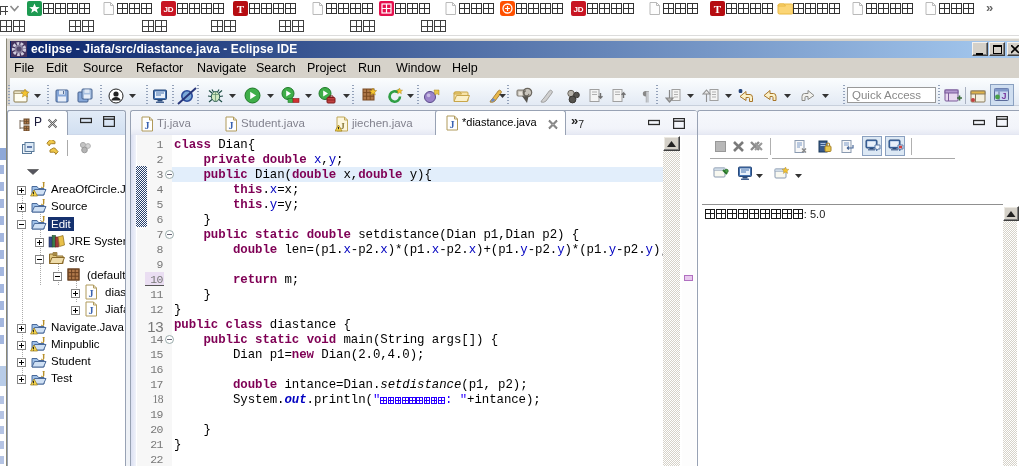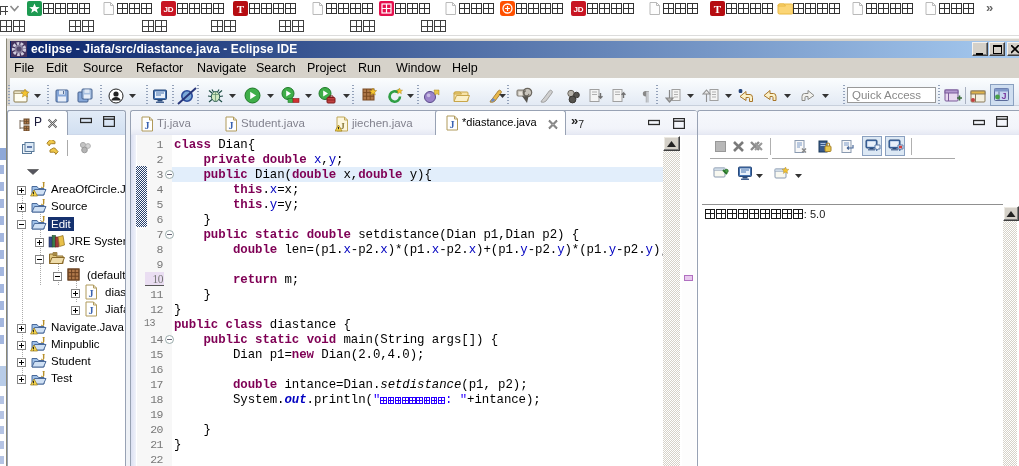--- a/index.html
+++ b/index.html
@@ -837,42 +837,42 @@
       <svg width="9" height="9">
         <circle cx="4.5" cy="4.5" r="4" fill="#fff" stroke="#9aa"></circle>
         <line x1="2" y1="4.5" x2="7" y2="4.5" stroke="#667"></line>
       </svg>
     </div>
     <div class="ab code" style="left:43px;top:93px">    <b class="kw">public</b> <b class="kw">static</b> <b class="kw">double</b> setdistance(Dian p1,Dian p2) {</div>
     <div class="ab" style="left:13px;top:108px;width:19px;text-align:right;color:#787878;font-family:'Liberation Mono',monospace;font-size:11.5px;letter-spacing:-.5px">8</div>
     <div class="ab code" style="left:43px;top:108px">        <b class="kw">double</b> len=(p1.<span class="fld">x</span>-p2.<span class="fld">x</span>)*(p1.<span class="fld">x</span>-p2.<span class="fld">x</span>)+(p1.<span class="fld">y</span>-p2.<span class="fld">y</span>)*(p1.<span class="fld">y</span>-p2.<span class="fld">y</span>);</div>
     <div class="ab" style="left:13px;top:123px;width:19px;text-align:right;color:#787878;font-family:'Liberation Mono',monospace;font-size:11.5px;letter-spacing:-.5px">9</div>
     <div class="ab" style="left:14px;top:137px;width:19px;height:14px;background:#eadef2;border-bottom:1px solid #555"></div>
-    <div class="ab" style="left:13px;top:138px;width:19px;text-align:right;color:#787878;font-family:Liberation Serif, serif;font-size:11.5px;letter-spacing:-.5px">10</div>
+    <div class="ab" style="left:13px;top:138px;width:19px;text-align:right;color:#787878;font-family:Liberation Mono, monospace;font-size:11.5px;letter-spacing:-.5px">10</div>
     <div class="ab code" style="left:43px;top:138px">        <b class="kw">return</b> m;</div>
     <div class="ab" style="left:13px;top:153px;width:19px;text-align:right;color:#787878;font-family:'Liberation Mono',monospace;font-size:11.5px;letter-spacing:-.5px">11</div>
     <div class="ab code" style="left:43px;top:153px">    }</div>
     <div class="ab" style="left:13px;top:168px;width:19px;text-align:right;color:#787878;font-family:'Liberation Mono',monospace;font-size:11.5px;letter-spacing:-.5px">12</div>
     <div class="ab code" style="left:43px;top:168px">}</div>
-    <div class="ab" style="left:13px;top:183px;width:19px;color:#787878;font-family:Liberation Mono, monospace;font-size:10px;letter-spacing:-.5px">13</div>
+    <div class="ab" style="left:13px;top:183px;width:19px;text-align:right;color:#787878;font-family:Liberation Sans, sans-serif;font-size:15px;letter-spacing:-.5px">13</div>
     <div class="ab code" style="left:43px;top:183px"><b class="kw">public</b> <b class="kw">class</b> diastance {</div>
     <div class="ab" style="left:13px;top:198px;width:19px;text-align:right;color:#787878;font-family:'Liberation Mono',monospace;font-size:11.5px;letter-spacing:-.5px">14</div>
     <div class="ab" style="left:34px;top:200px">
       <svg width="9" height="9">
         <circle cx="4.5" cy="4.5" r="4" fill="#fff" stroke="#9aa"></circle>
         <line x1="2" y1="4.5" x2="7" y2="4.5" stroke="#667"></line>
       </svg>
     </div>
     <div class="ab code" style="left:43px;top:198px">    <b class="kw">public</b> <b class="kw">static</b> <b class="kw">void</b> main(String args[]) {</div>
     <div class="ab" style="left:13px;top:213px;width:19px;text-align:right;color:#787878;font-family:'Liberation Mono',monospace;font-size:11.5px;letter-spacing:-.5px">15</div>
     <div class="ab code" style="left:43px;top:213px">        Dian p1=<b class="kw">new</b> Dian(2.0,4.0);</div>
     <div class="ab" style="left:13px;top:228px;width:19px;text-align:right;color:#787878;font-family:'Liberation Mono',monospace;font-size:11.5px;letter-spacing:-.5px">16</div>
     <div class="ab" style="left:13px;top:243px;width:19px;text-align:right;color:#787878;font-family:'Liberation Mono',monospace;font-size:11.5px;letter-spacing:-.5px">17</div>
     <div class="ab code" style="left:43px;top:243px">        <b class="kw">double</b> intance=Dian.<i>setdistance</i>(p1, p2);</div>
-    <div class="ab" style="left:13px;top:258px;width:19px;text-align:right;color:#787878;font-family:Liberation Mono, monospace;font-size:11.5px;letter-spacing:-.5px">18</div>
+    <div class="ab" style="left:13px;top:258px;width:19px;text-align:right;color:#787878;font-family:Liberation Serif, serif;font-size:11.5px;letter-spacing:-.5px">18</div>
     <div class="ab code" style="left:43px;top:258px">        System.<i class="bif">out</i>.println(<span class="str">"</span><span class="cj" style="font-size:7.2px;color:#2A00FF;"></span><span class="cj" style="font-size:7.2px;color:#2A00FF;"></span><span class="cj" style="font-size:7.2px;color:#2A00FF;"></span><span class="cj" style="font-size:7.2px;color:#2A00FF;"></span><span class="cj" style="font-size:7.2px;color:#2A00FF;"></span><span class="cj" style="font-size:7.2px;color:#2A00FF;"></span><span class="cj" style="font-size:7.2px;color:#2A00FF;"></span><span class="cj" style="font-size:7.2px;color:#2A00FF;"></span><span class="cj" style="font-size:7.2px;color:#2A00FF;"></span><span class="str">: "</span>+intance);</div>
     <div class="ab" style="left:13px;top:273px;width:19px;text-align:right;color:#787878;font-family:'Liberation Mono',monospace;font-size:11.5px;letter-spacing:-.5px">19</div>
     <div class="ab" style="left:13px;top:288px;width:19px;text-align:right;color:#787878;font-family:'Liberation Mono',monospace;font-size:11.5px;letter-spacing:-.5px">20</div>
     <div class="ab code" style="left:43px;top:288px">    }</div>
     <div class="ab" style="left:13px;top:303px;width:19px;text-align:right;color:#787878;font-family:'Liberation Mono',monospace;font-size:11.5px;letter-spacing:-.5px">21</div>
     <div class="ab code" style="left:43px;top:303px">}</div>
     <div class="ab" style="left:13px;top:318px;width:19px;text-align:right;color:#787878;font-family:'Liberation Mono',monospace;font-size:11.5px;letter-spacing:-.5px">22</div>
     <div class="bevelbtn" style="left:532px;top:1px;width:17px;height:15px"><svg width="15" height="13">
         <path d="M7.5 3 L12 9 H3 Z" fill="#222"></path>
       </svg></div>

